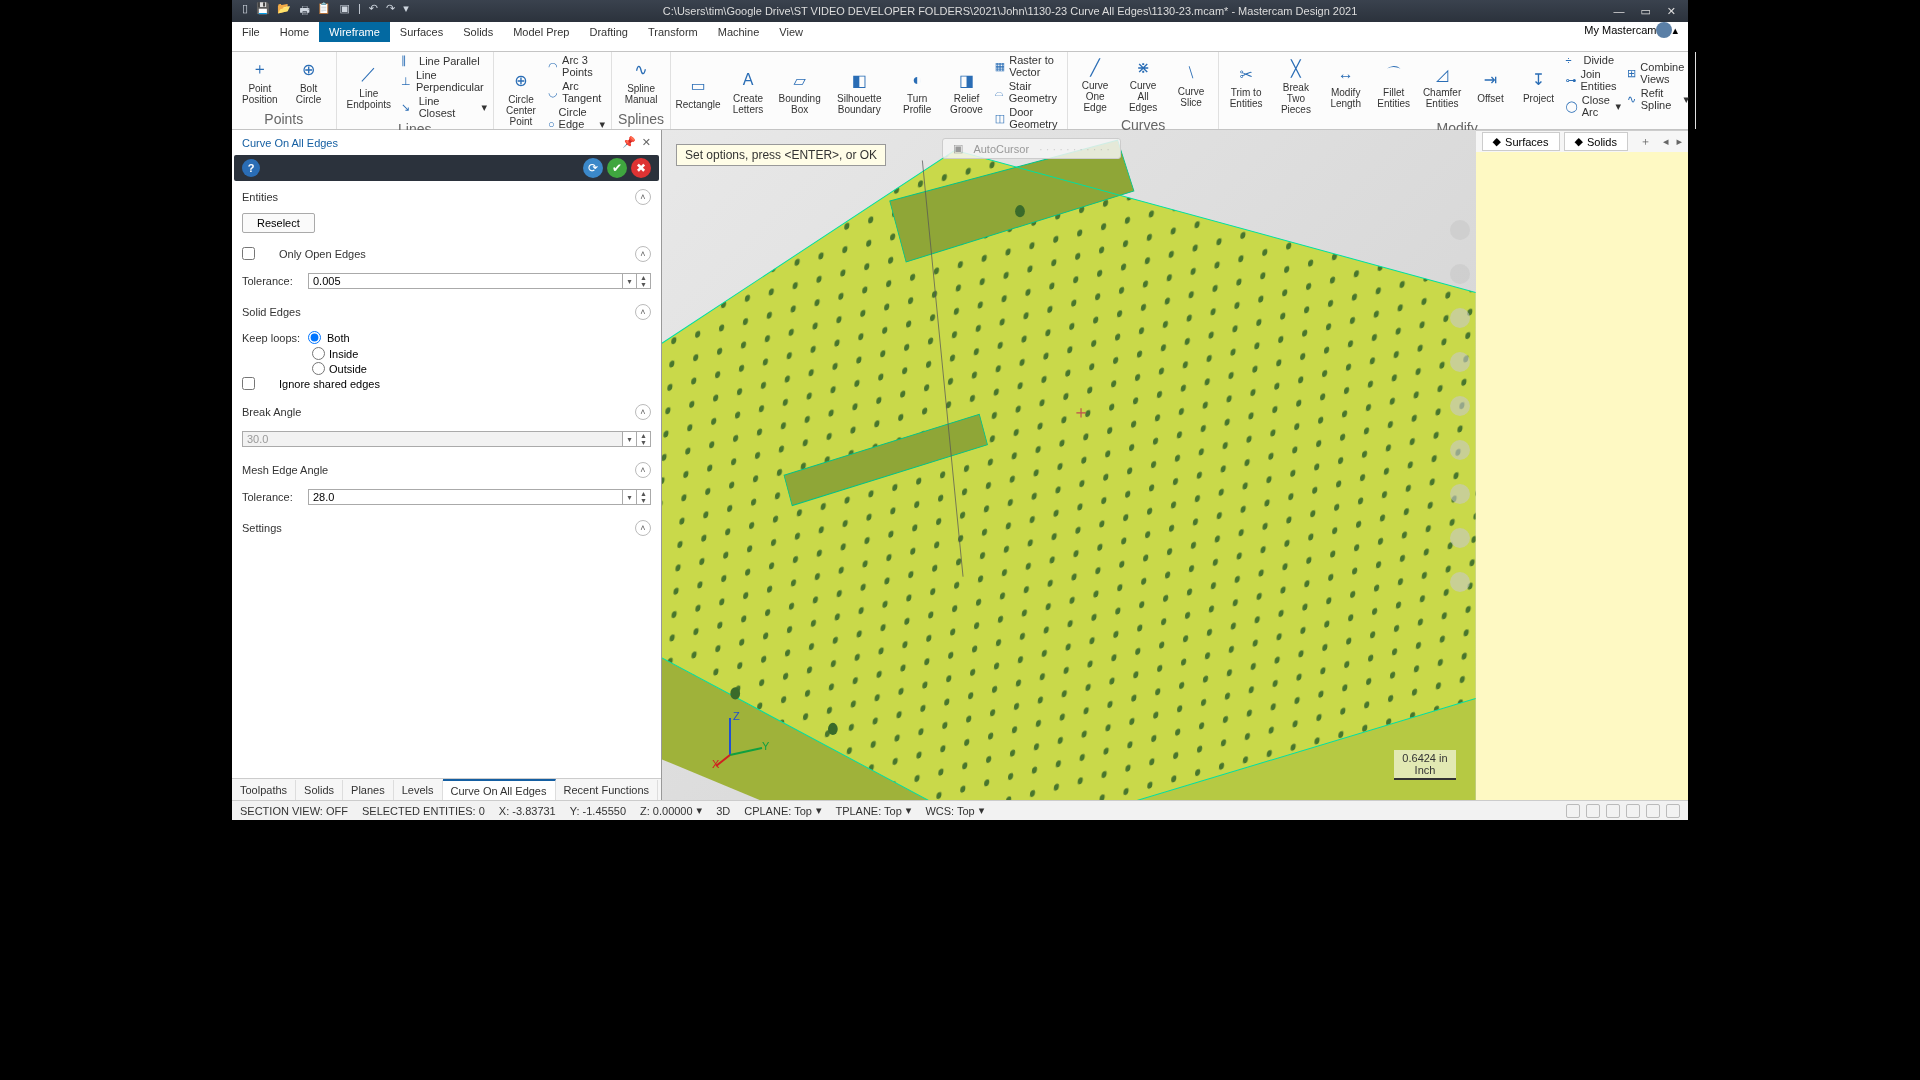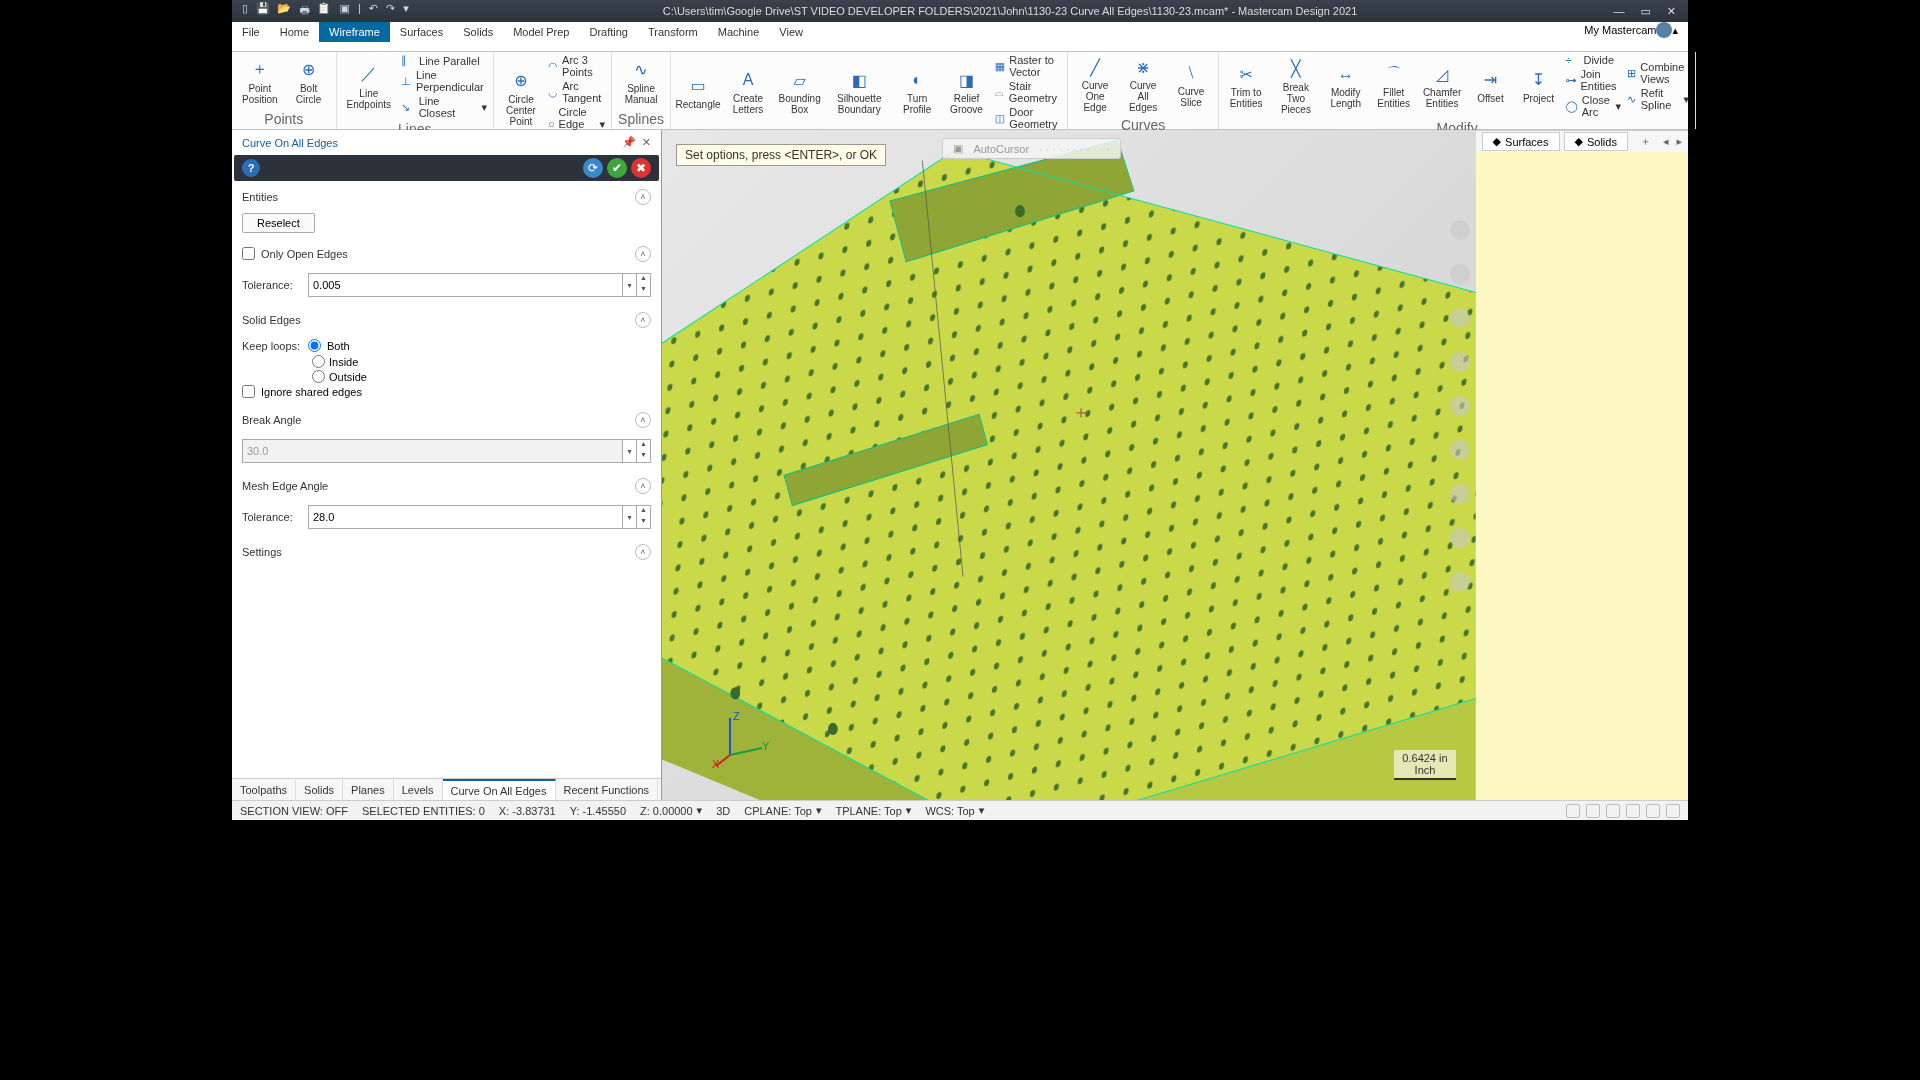--- a/index.html
+++ b/index.html
@@ -48,27 +48,27 @@
 .rbtn.red{background:#d33;color:#fff}
 .basic{padding:4px 8px;color:#155fa2;font-size:11px;border-bottom:1px solid #ccc;margin:4px 2px 0}
 .section{margin:4px 4px 0}
 .sechead{display:flex;align-items:center;padding:4px 6px;color:#333;font-size:11px}
 .sechead .chev{margin-left:auto;width:16px;height:16px;border:1px solid #bbb;border-radius:50%;display:flex;align-items:center;justify-content:center;font-size:9px;color:#666}
 .secbody{padding:4px 6px}
 .btn-reselect{padding:3px 14px;border:1px solid #aaa;background:#fafafa;border-radius:2px;cursor:pointer}
 .row{display:flex;align-items:center;gap:6px;margin:3px 0}
 .row label{min-width:60px;color:#333}
 .numinput{display:flex;flex:1}
-.numinput input{flex:1;border:1px solid #aaa;padding:2px 4px;height:24px}
+.numinput input{flex:1;border:1px solid #aaa;padding:2px 4px;height:16px}
 .numinput .spin{width:14px;display:flex;flex-direction:column;border:1px solid #aaa;border-left:none}
 .numinput .spin span{flex:1;font-size:7px;text-align:center;color:#555;cursor:pointer}
 .numinput .dd{width:14px;border:1px solid #aaa;border-left:none;text-align:center;font-size:8px;color:#555;display:flex;align-items:center;justify-content:center}
 .radio-row{display:flex;align-items:center;gap:4px;margin:2px 0 2px 70px}
 .radio-row input{margin:0}
-.cb-row{display:flex;align-items:center;gap:6px;margin:2px 0}
+.cb-row{display:flex;align-items:center;gap:24px;margin:2px 0}
 .disabled input{background:#f2f2f2;color:#999}
 
 
 .paneltabs{height:22px;background:#f6f6f6;border-top:1px solid #ccc;display:flex;align-items:center}
 .paneltabs .ptab{padding:4px 8px;color:#333;cursor:pointer;border-right:1px solid #ddd}
 .paneltabs .ptab.active{background:#fff;border-top:2px solid #155fa2}
 
 
 .viewport{flex:1;display:flex;flex-direction:row;background:#fef9c3;position:relative}
 .vp-canvas{flex:1;background:linear-gradient(135deg,#e8e8e8,#d0d0d0);position:relative;overflow:hidden}

